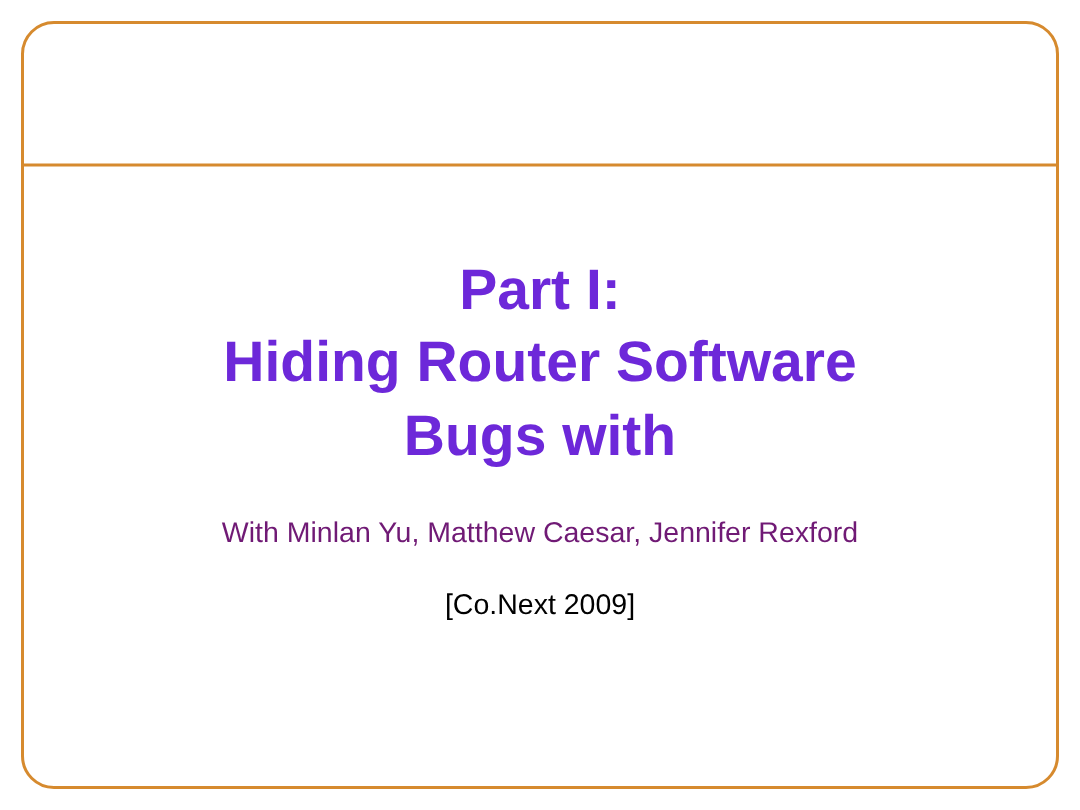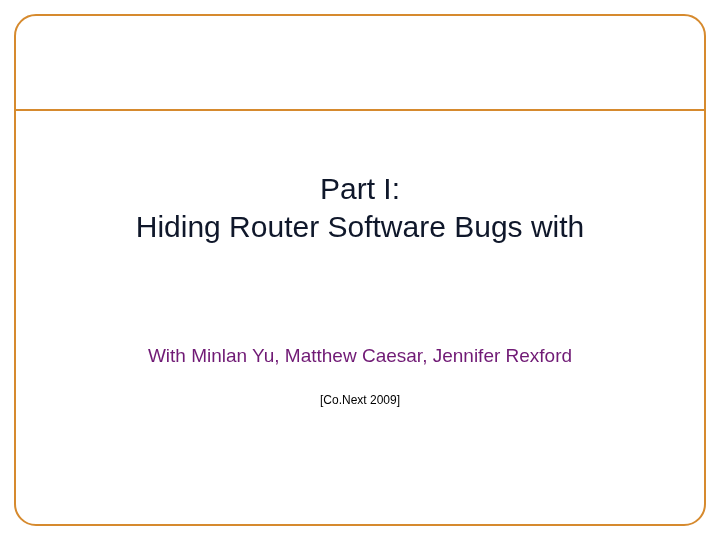--- a/index.html
+++ b/index.html
@@ -37,23 +37,23 @@
     
     .title-block {
       position: absolute;
       top: 170px;
       left: 105px;
       right: 105px;
       text-align: center;
     }
     
     .title-block .title-line {
-      color: #0f172a;
-      font-size: 30px;
-      font-weight: normal;
+      color: #6d28d9;
+      font-size: 38px;
+      font-weight: bold;
       line-height: 1.27;
     }
     
     .authors {
       position: absolute;
       top: 345px;
       left: 0;
       right: 0;
       text-align: center;
       color: #701a75;
@@ -61,21 +61,21 @@
       font-weight: normal;
     }
     
     .venue {
       position: absolute;
       top: 393px;
       left: 0;
       right: 0;
       text-align: center;
       color: #000;
-      font-size: 12px;
+      font-size: 19px;
       font-weight: normal;
     }
   </style>
 </head>
 <body>
 
 <div class="slide-frame"></div>
 <div class="header-divider"></div>
 
 <div class="title-block">

